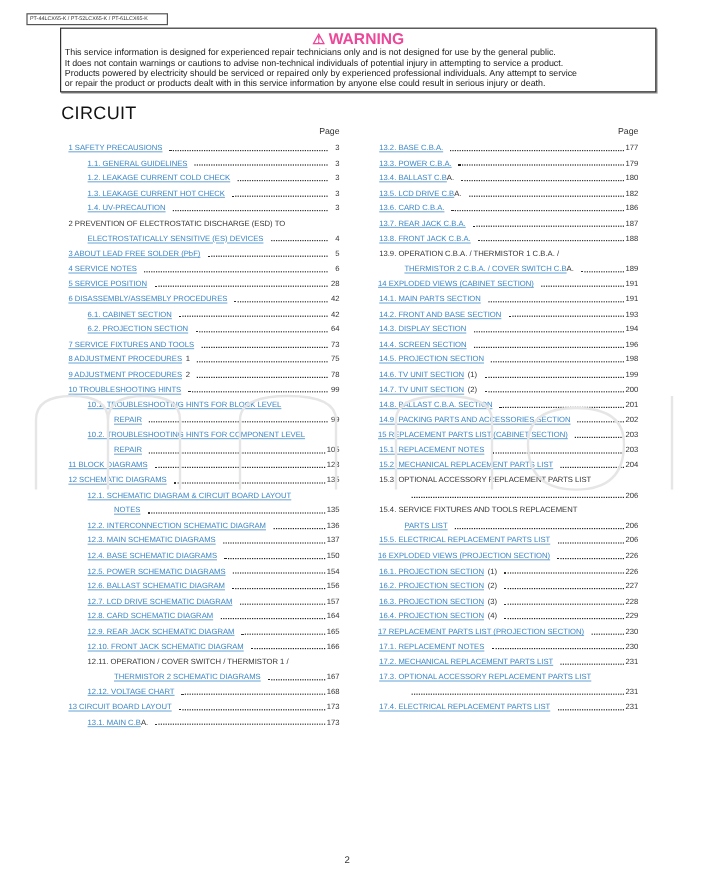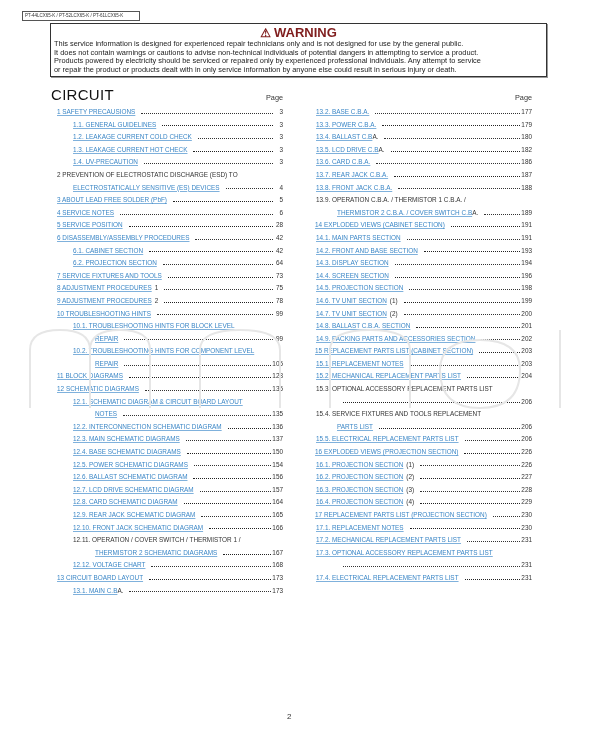--- a/index.html
+++ b/index.html
@@ -1,23 +1,23 @@
 <!DOCTYPE html>
 <html><head>
 <meta charset="utf-8">
 <style>
   html, body { margin:0; padding:0; background:#ffffff; }
   body { width:600px; height:734px; position:relative; overflow:hidden; font-family:"Liberation Sans", sans-serif; color:#222; }
   .model-box { position:absolute; left:22px; top:11px; width:114px; height:8px; border:1px solid #555; font-size:4.5px; line-height:8px; padding-left:2px; color:#333; white-space:nowrap; overflow:hidden; }
   .warning-box { position:absolute; left:50px; top:23px; width:495px; height:52px; border:1px solid #333; box-shadow:1px 1px 0 #999; }
-  .warning-title { text-align:center; font-weight:bold; font-size:13px; line-height:14px; margin-top:2px; color:#7f1d1d; }
+  .warning-title { text-align:center; font-weight:bold; font-size:13px; line-height:14px; margin-top:2px; color:#ec4899; }
   .warning-title .tri { font-size:12px; margin-right:3px; }
   .warning-text { font-size:7.4px; line-height:8.6px; padding:0 17px 0 3px; color:#222; white-space:nowrap; }
   .contents-title { position:absolute; left:51px; top:86px; font-size:15px; color:#111; letter-spacing:0.3px; }
-  .col { position:absolute; top:92px; }
+  .col { position:absolute; top:104px; }
   .col.left { left:55px; width:228px; }
   .col.right { left:315px; width:217px; }
   .page-head { text-align:right; font-size:7.3px; height:11px; line-height:11px; color:#333; margin-bottom:3px; }
   .entry { position:relative; height:12.6px; font-size:6.4px; line-height:12.6px; white-space:nowrap; display:flex; align-items:center; }
   .entry .lnk { color:#3a86c6; text-decoration:underline; text-decoration-color:#7fb1dc; }
   .entry .plain { color:#333; }
   .entry .tail { color:#333; }
   .entry .dots { flex:1; border-bottom:1px dotted #333; height:0; margin:0 1px 0 6px; position:relative; top:1px; }
   .entry .dots.solid { border-bottom:1.4px dotted #222; }
   .entry .pg { color:#333; font-size:6.4px; min-width:9px; text-align:right; }
@@ -27,23 +27,23 @@
 </head>
 <body>
 
 <div class="model-box">PT-44LCX65-K / PT-52LCX65-K / PT-61LCX65-K</div>
 
 <div class="warning-box">
   <div class="warning-title">
     <span class="tri">⚠</span><span>WARNING</span>
   </div>
   <div class="warning-text">This service information is designed for experienced repair technicians only and is not designed for use by the general public.</div>
-  <div class="warning-text">It does not contain warnings or cautions to advise non-technical individuals of potential dangers in attempting to service a product.</div>
+  <div class="warning-text">It does not contain warnings or cautions to advise non-technical individuals of potential injury in attempting to service a product.</div>
   <div class="warning-text">Products powered by electricity should be serviced or repaired only by experienced professional individuals. Any attempt to service</div>
-  <div class="warning-text">or repair the product or products dealt with in only service information by anyone else could result in serious injury or death.</div>
+  <div class="warning-text">or repair the product or products dealt with in this service information by anyone else could result in serious injury or death.</div>
 </div>
 
 <div class="contents-title">CIRCUIT</div>
 
 <div class="col left">
   <div class="page-head">Page</div>
   <div id="left-list">
       <div class="entry" style="padding-left: 2px;">
         <span class="lnk">1 SAFETY PRECAUSIONS</span>
         <span class="dots"></span>

